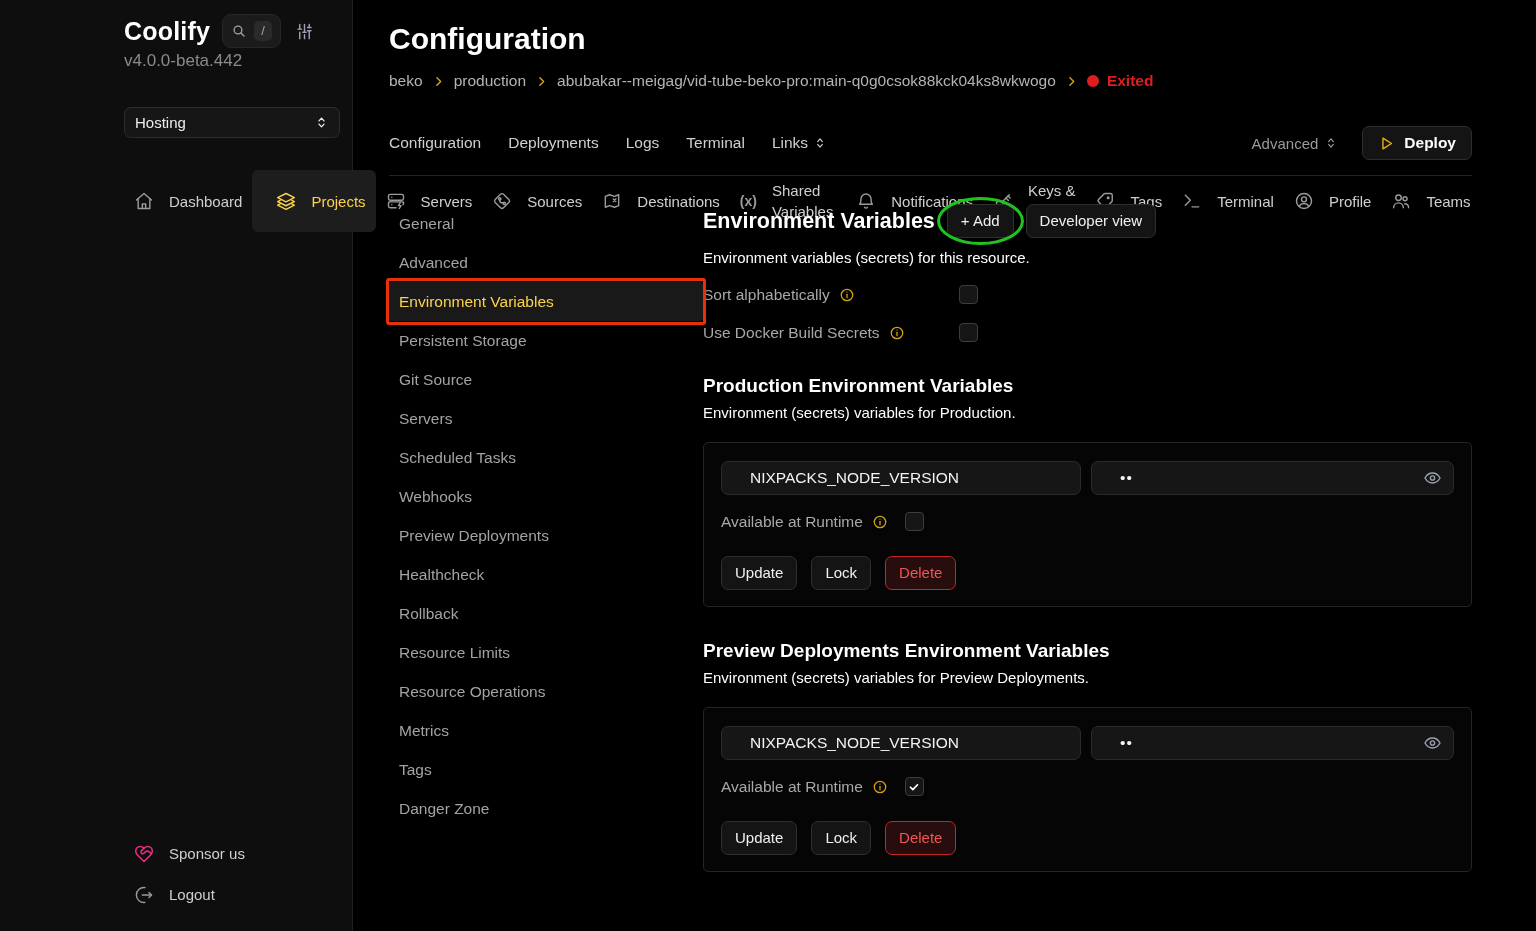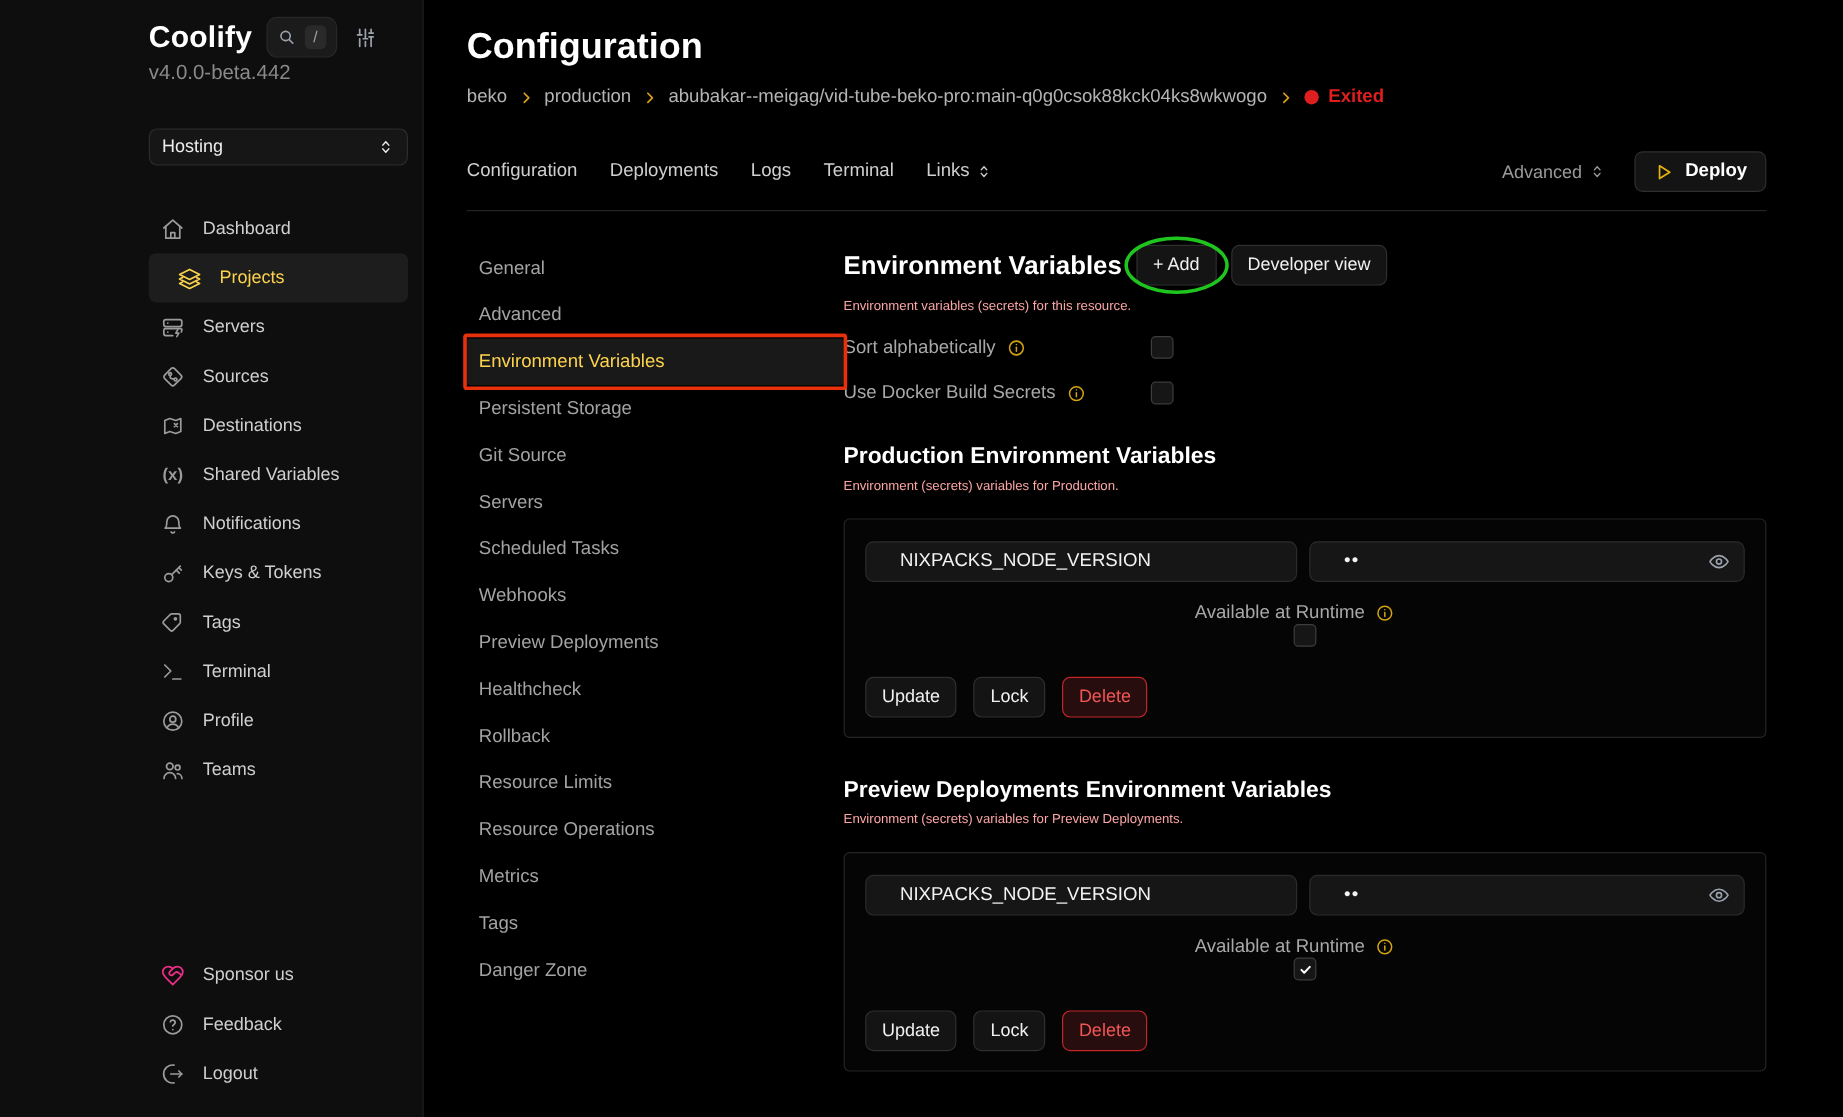--- a/index.html
+++ b/index.html
@@ -14,21 +14,21 @@
   .brand-row{display:flex;align-items:center;gap:12px;}
   .brand{font-size:25px;font-weight:700;color:#fff;letter-spacing:.2px;}
   .search-btn{display:flex;align-items:center;gap:7px;background:#1b1b1b;border:1px solid #272727;
               border-radius:9px;padding:6px 8px;cursor:pointer;color:#9ca3af;}
   .kbd{background:#2a2a2a;border-radius:5px;padding:0 7px;color:#a3a3a3;font-size:13px;line-height:20px;}
   .icon-btn{background:none;border:none;color:#9ca3af;cursor:pointer;padding:2px;}
   .version{color:#8a8a8a;font-size:17px;margin:3px 0 0;}
   .team-select{display:flex;align-items:center;justify-content:space-between;background:#161616;
                border:1px solid #2c2c2c;border-radius:7px;padding:6px 10px;color:#ededed;
                margin-top:36px;cursor:pointer;}
-  .snav{display:flex;flex-direction:column;margin-top:32px;}
+  .snav{display:flex;flex-direction:row;margin-top:32px;}
   .snav-item{display:flex;align-items:center;gap:15px;padding:10px 10px;border-radius:6px;
              color:#cfcfcf;cursor:pointer;line-height:21px;}
   .snav-item svg{color:#9b9b9b;}
   .snav-item.active{background:#1d1d1d;color:#fcd34d;padding-left:24px;}
   .snav-item.active svg{color:#fcd34d;}
   .snav-footer{margin-top:auto;display:flex;flex-direction:column;}
   .glyph{width:20px;text-align:center;font-weight:700;font-size:14px;color:#9b9b9b;}
   .pink svg{color:#ec2d87;}
 
   
@@ -57,21 +57,21 @@
   .subnav-item.active{position:relative;background:#191919;color:#fcd34d;}
   .annotation-box{position:absolute;inset:-4px -3px;border:3px solid #e8300d;border-radius:3px;pointer-events:none;}
 
   .panel{flex:1;padding-bottom:30px;}
   .env-head{display:flex;align-items:center;gap:12px;}
   .h2{font-size:21.5px;font-weight:700;color:#fff;margin:0;}
   .btn{background:#141414;border:1px solid #2f2f2f;border-radius:7px;color:#f0f0f0;
        padding:6px 13px;font-size:15px;font-family:inherit;cursor:pointer;line-height:20px;}
   .add-wrap{position:relative;}
   .annotation-ellipse{position:absolute;inset:-7px -10px;border:3px solid #1fc41f;border-radius:50%;pointer-events:none;}
-  .muted{color:#fca5a5;font-size:11px;}
+  .muted{color:#ffffff;font-size:15px;}
   .env-sub{margin-top:11px;}
   .toggle-row{display:flex;align-items:center;margin-top:19px;}
   .toggle-label{display:flex;align-items:center;gap:9px;width:256px;color:#a8a8a8;font-size:15.5px;}
   .info{color:#d3a312;}
   .checkbox{width:17px;height:17px;border:1px solid #3d3d3d;border-radius:4px;background:#161616;
             display:inline-flex;align-items:center;justify-content:center;cursor:pointer;flex:none;}
   .checkbox svg{display:none;color:#fff;}
   .checkbox.checked svg{display:block;}
 
   .h3{font-size:19px;font-weight:700;color:#fff;margin:33px 0 0;}
@@ -79,21 +79,21 @@
   .card{margin-top:21px;border:1px solid #252525;border-radius:5px;background:#050505;
         padding:18px 17px 16px;box-sizing:border-box;}
   .var-row{display:flex;gap:10px;}
   .tinput{background:#161616;border:1px solid #2b2b2b;border-radius:7px;color:#f3f3f3;
           padding:6px 28px;font-size:15.5px;height:34px;box-sizing:border-box;font-family:inherit;outline:none;}
   .name-input{width:360px;}
   .value-wrap{flex:1;position:relative;}
   .value-input{width:100%;padding-right:42px;letter-spacing:1px;}
   .eye-btn{position:absolute;right:10px;top:50%;transform:translateY(-50%);background:none;border:none;
            color:#9ca3af;cursor:pointer;padding:2px;}
-  .runtime-row{display:flex;align-items:center;margin-top:17px;flex-direction:column;}
+  .runtime-row{display:flex;align-items:center;margin-top:17px;}
   .runtime-label{display:flex;align-items:center;gap:9px;color:#a8a8a8;font-size:15.5px;margin-right:17px;}
   .card-actions{display:flex;justify-content:flex-start;gap:14px;margin-top:25px;}
   .btn-danger{background:#270d0d;border:1px solid #c22626;color:#f05656;}
 </style>
 </head>
 <body>
 
 <div class="app">
 
   <aside class="sidebar">
@@ -248,30 +248,20 @@
 
     <div class="snav-footer">
       <div class="snav-item pink">
         <span>
             <svg width="20" height="20" viewBox="0 0 24 24" fill="none" stroke="currentColor" stroke-width="1.8" stroke-linecap="round" stroke-linejoin="round">
               <path d="M19 14c1.49-1.46 3-3.21 3-5.5A5.5 5.5 0 0 0 16.5 3c-1.76 0-3 .5-4.5 2-1.5-1.5-2.74-2-4.5-2A5.5 5.5 0 0 0 2 8.5c0 2.29 1.51 4.04 3 5.5l7 7z"></path>
               <path d="M12 5 9.04 7.96a2.17 2.17 0 0 0 0 3.08c.82.82 2.13.85 3 .07l2.07-1.9a2.82 2.82 0 0 1 3.79 0l2.1 1.89"></path>
             </svg>
           </span>
         <span>Sponsor us</span>
-      </div>
-      <div class="snav-item">
-        <span>
-            <svg width="20" height="20" viewBox="0 0 24 24" fill="none" stroke="currentColor" stroke-width="1.7" stroke-linecap="round" stroke-linejoin="round">
-              <circle cx="12" cy="12" r="9"></circle>
-              <path d="M9.5 9a2.5 2.5 0 0 1 4.86.83c0 1.67-2.36 2.17-2.36 3.37"></path>
-              <path d="M12 16.8h.01"></path>
-            </svg>
-          </span>
-        <span>Feedback</span>
       </div>
       <div class="snav-item">
         <span>
             <svg width="20" height="20" viewBox="0 0 24 24" fill="none" stroke="currentColor" stroke-width="1.7" stroke-linecap="round" stroke-linejoin="round">
               <path d="M13.2 3.1a9 9 0 1 0 0 17.8"></path>
               <path d="M10 12h11"></path>
               <path d="m18 9 3 3-3 3"></path>
             </svg>
           </span>
         <span>Logout</span>

